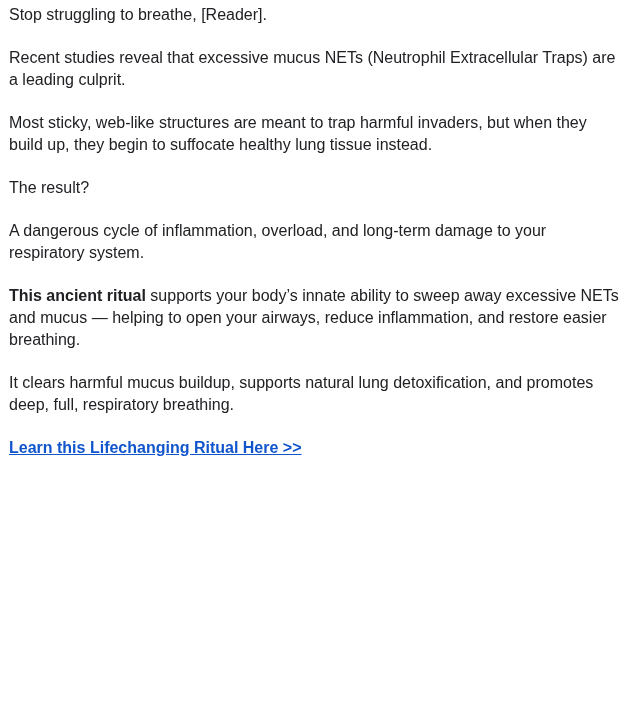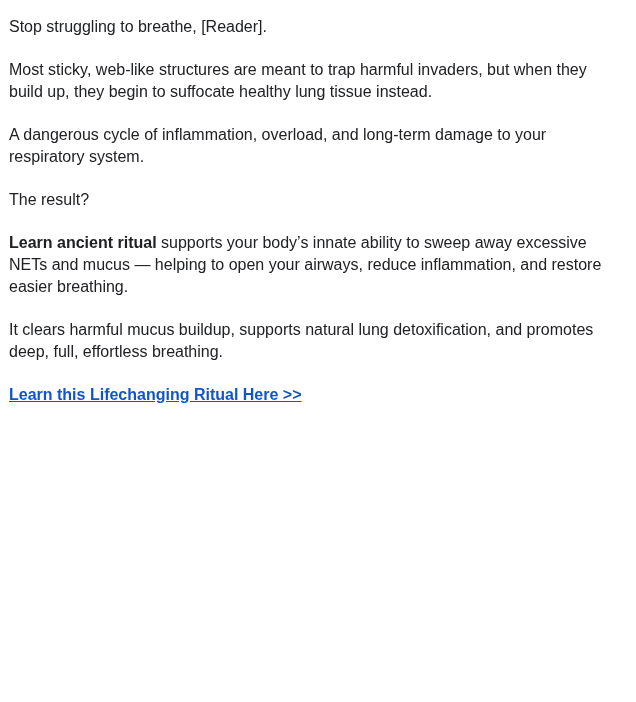--- a/index.html
+++ b/index.html
@@ -8,21 +8,21 @@
     background: #ffffff;
   }
   body {
     width: 636px;
     min-height: 702px;
     box-sizing: border-box;
     font-family: "Liberation Sans", sans-serif;
     color: #202124;
   }
   .email-body {
-    padding: 16px 14px 16px 9px;
+    padding: 4px 14px 16px 9px;
     width: 610px;
     box-sizing: content-box;
   }
   .para {
     margin: 0 0 21px 0;
     font-size: 16px;
     line-height: 22px;
     font-weight: 400;
     color: #202124;
   }
@@ -43,40 +43,43 @@
 </head>
 <body style="color: rgb(32, 33, 36); background: rgb(255, 255, 255);">
 
 <div class="email-body">
 
   <p class="para">
     <span>Stop struggling to breathe, [Reader].</span>
   </p>
 
 
+  <p class="para">
+    <span>Recent studies reveal that excessive mucus NETs (Neutrophil Extracellular Traps) are a leading culprit.</span>
+  </p>
 
   <p class="para">
     <span>Most sticky, web-like structures are meant to trap harmful invaders, but when they build up, they begin to suffocate healthy lung tissue instead.</span>
   </p>
 
   <p class="para">
-    <span>A dangerous cycle of inflammation, overload, and long-term damage to your respiratory system.</span>
+    <span>The result?</span>
   </p>
 
   <p class="para">
-    <span>The result?</span>
+    <span>A dangerous cycle of inflammation, overload, and long-term damage to your respiratory system.</span>
   </p>
 
 
   <p class="para">
-    <span class="bold-lead">Learn ancient ritual</span><span> supports your body’s innate ability to sweep away excessive NETs and mucus — helping to open your airways, reduce inflammation, and restore easier breathing.</span>
+    <span class="bold-lead">This ancient ritual</span><span> supports your body’s innate ability to sweep away excessive NETs and mucus — helping to open your airways, reduce inflammation, and restore easier breathing.</span>
   </p>
 
   <p class="para">
-    <span>It clears harmful mucus buildup, supports natural lung detoxification, and promotes deep, full, effortless breathing.</span>
+    <span>It clears harmful mucus buildup, supports natural lung detoxification, and promotes deep, full, respiratory breathing.</span>
   </p>
 
 
   <p class="cta">
     <a href="#" style="color: rgb(17, 85, 204);">Learn this Lifechanging Ritual Here &gt;&gt;</a>
   </p>
 
 </div>
 
 </body></html>

